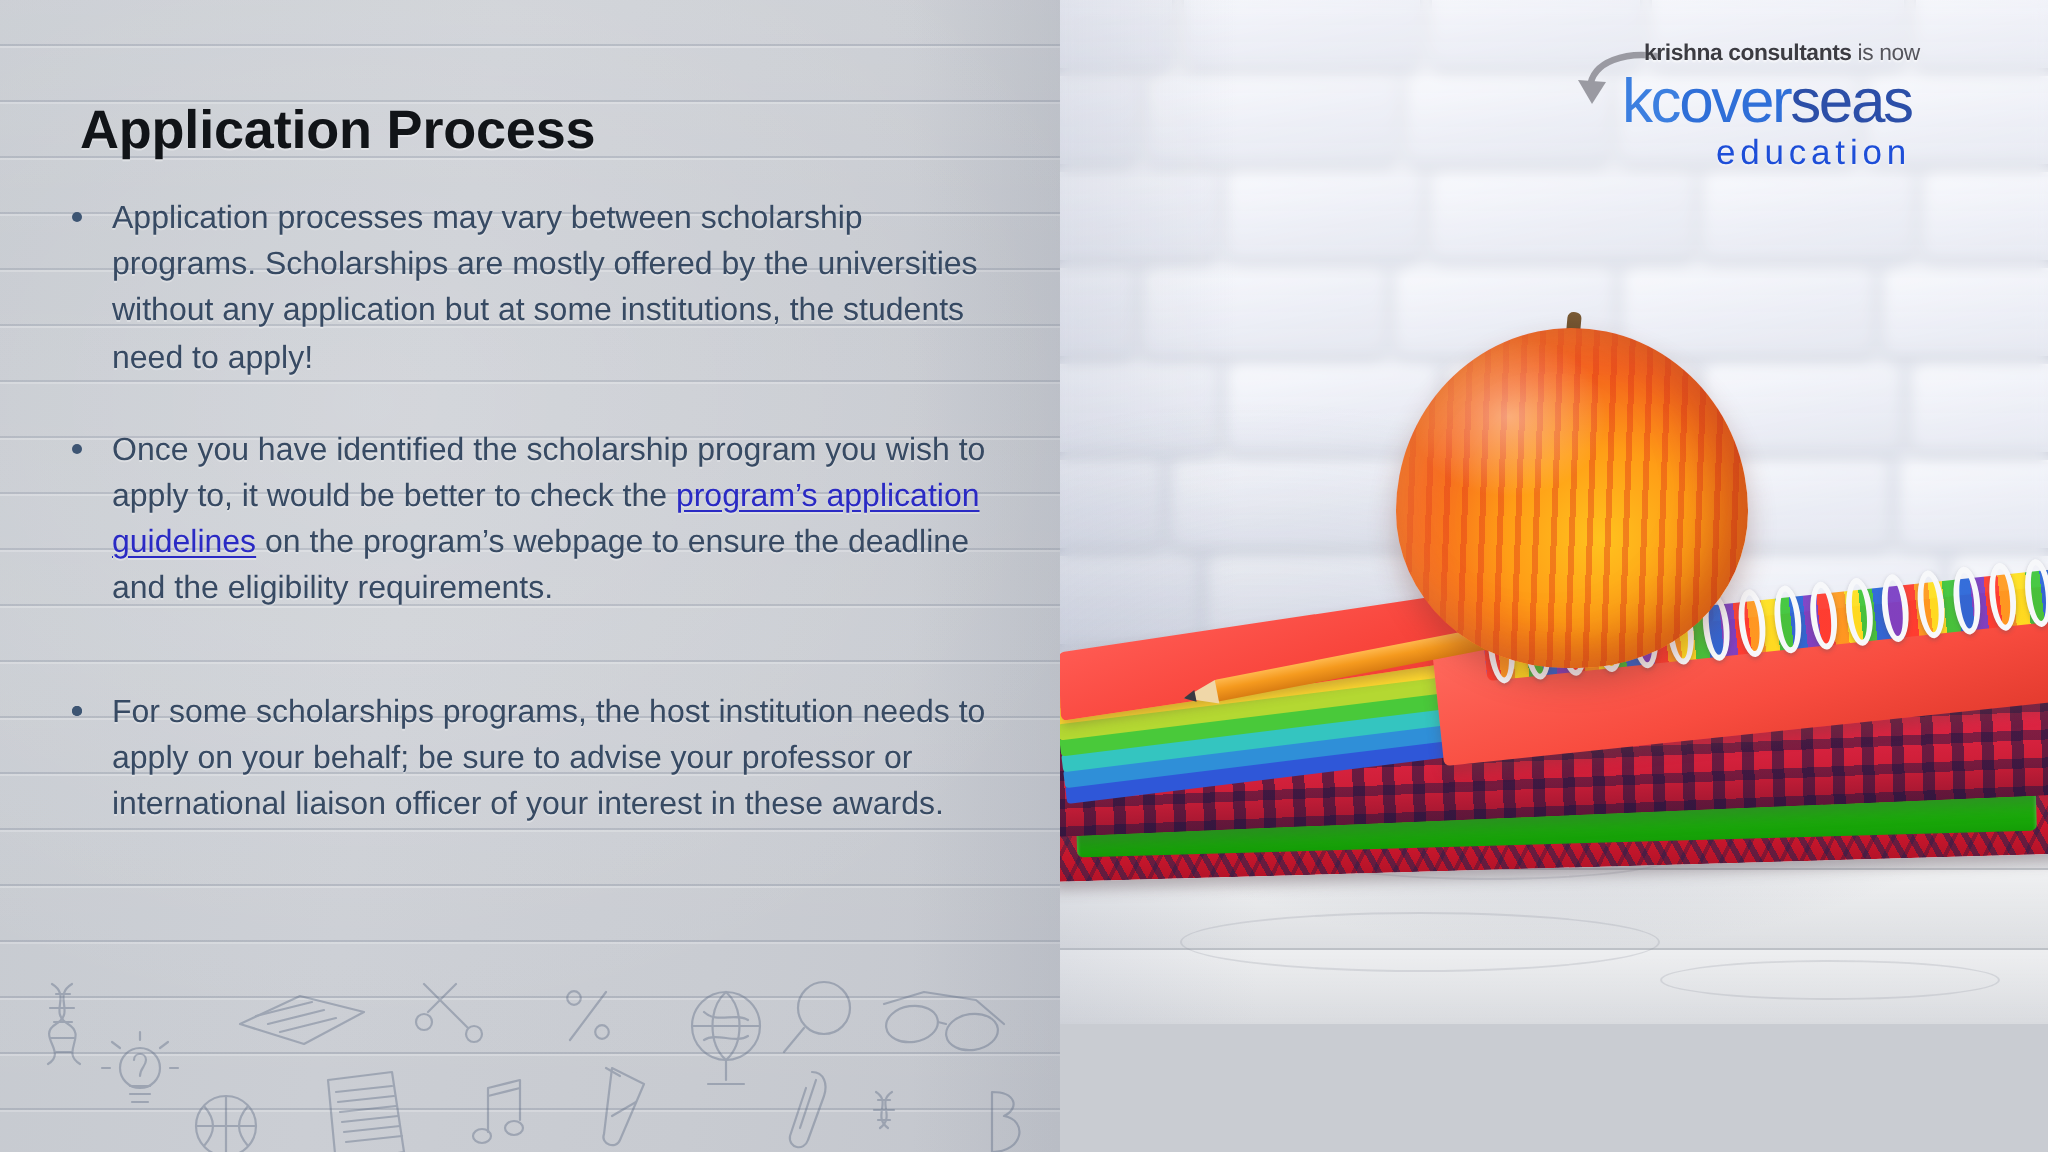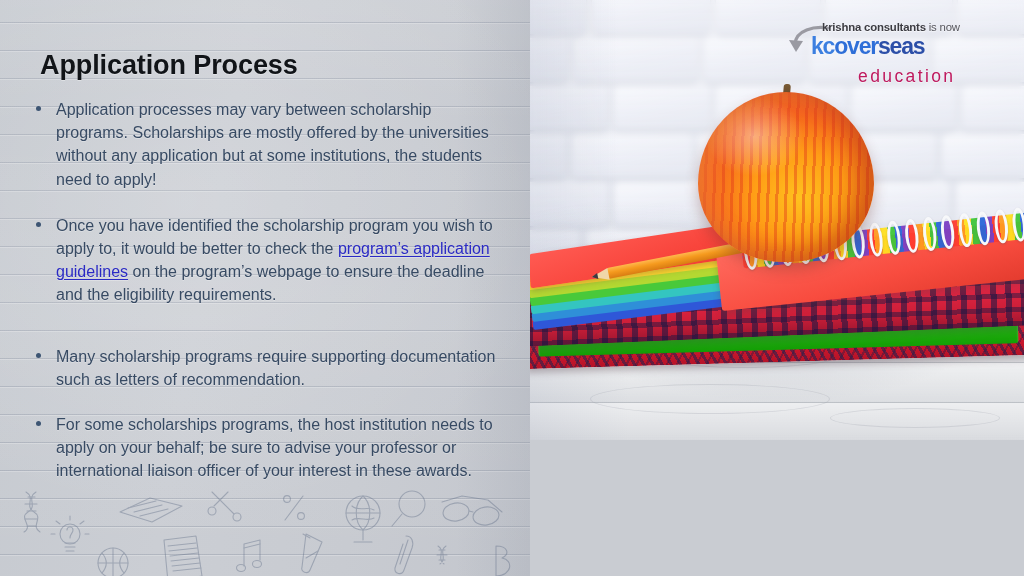--- a/index.html
+++ b/index.html
@@ -89,21 +89,21 @@
   .bullet:last-child { margin-bottom:0; }
   .link {
     color:#2a2ac4;
     text-decoration:underline;
     text-underline-offset:2px;
   }
 
   
   #photo {
     position:absolute; left:530px; top:0;
-    width:494px; height:440px;
+    width:494px; height:512px;
     overflow:hidden;
     background:#e8eaf0;
     padding-left:22px;
   }
   
   #wall {
     position:absolute; left:0; top:0; width:494px; height:436px;
     background:
       linear-gradient(175deg, #f2f3f8 0%, #e4e7ef 45%, #dfe2ec 100%);
   }
@@ -313,32 +313,32 @@
     position:absolute; left:34px; top:3px;
     font-size:11.4px; font-weight:bold;
     letter-spacing:-0.2px;
     color:#3c3c42;
     white-space:nowrap;
     text-shadow:0 1px 1px rgba(255,255,255,0.7);
   }
   #logo-tag .is-now { font-weight:normal; color:#55555c; }
   #logo-main {
     position:absolute; left:23px; top:15px;
-    font-size:23px; font-weight:bold;
+    font-size:31px; font-weight:normal;
     letter-spacing:-1.2px;
     white-space:nowrap;
   }
   #logo-main .kc { color:#3c7fe0; }
   #logo-main .ov  { color:#2f6fd8; }
   #logo-main .seas{ color:#2c4fa8; }
   #logo-sub {
     position:absolute; left:70px; top:48px;
     font-size:17.5px;
     letter-spacing:2.4px;
-    color:#be185d;
+    color:#1d4ed8;
     white-space:nowrap;
     text-shadow:0 1px 1px rgba(255,255,255,0.6);
   }
 </style>
 </head>
 <body>
 
 <div id="slide">
 
   <div id="left-panel">
@@ -445,21 +445,20 @@
         <span>Application processes may vary between scholarship programs. Scholarships are mostly offered by the universities without any application but at some institutions, the students need to apply!</span>
       </div>
 
       <div class="bullet">
         <span class="dot"></span>
         <span>Once you have identified the scholarship program you wish to apply to, it would be better to check the </span><a class="link" href="#">program’s application guidelines</a><span> on the program’s webpage to ensure the deadline and the eligibility requirements.</span>
       </div>
 
       <div class="bullet">
         <span class="dot"></span>
-        <span>Many scholarship programs require supporting documentation such as letters of recommendation.</span>
       </div>
 
       <div class="bullet">
         <span class="dot"></span>
         <span>For some scholarships programs, the host institution needs to apply on your behalf; be sure to advise your professor or international liaison officer of your interest in these awards.</span>
       </div>
 
     </div>
   </div>
 

